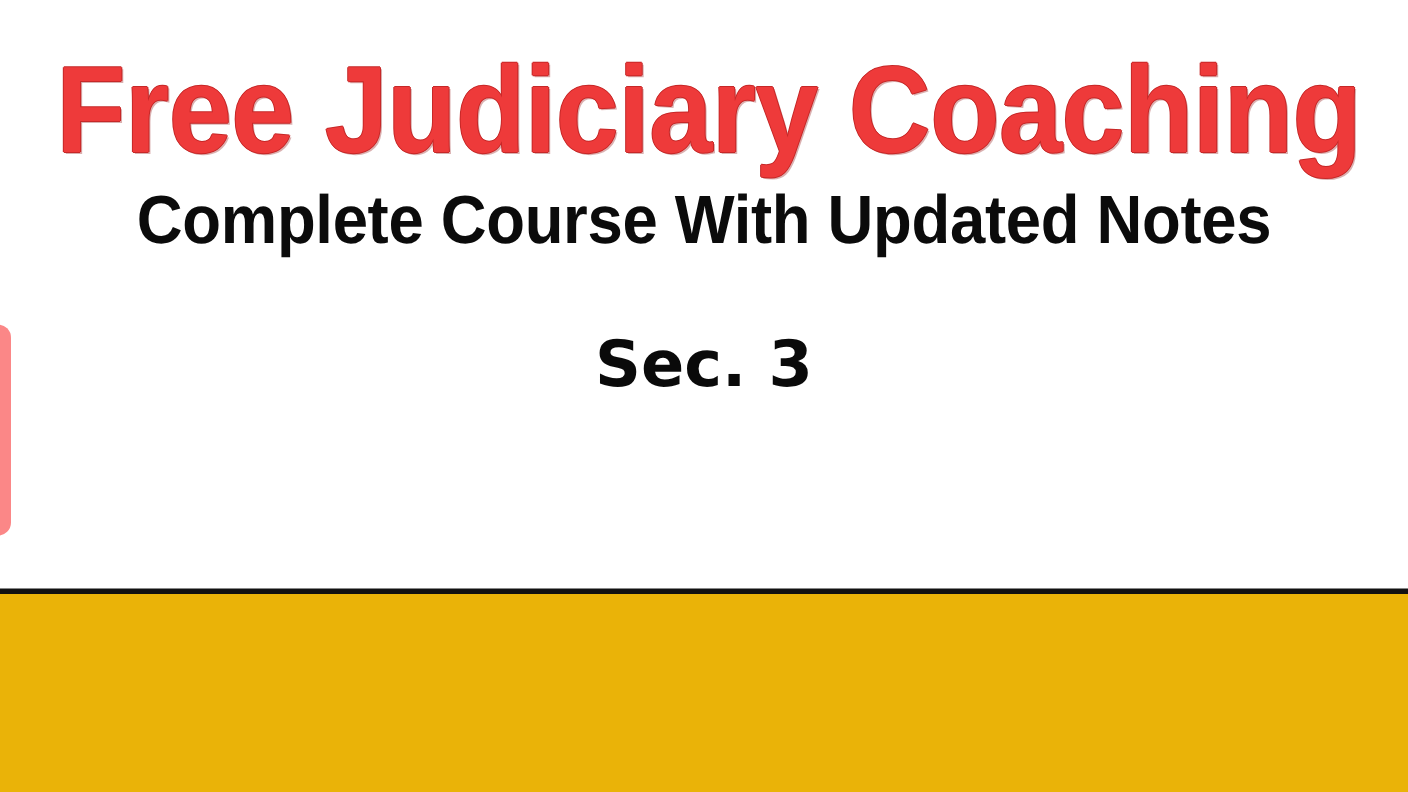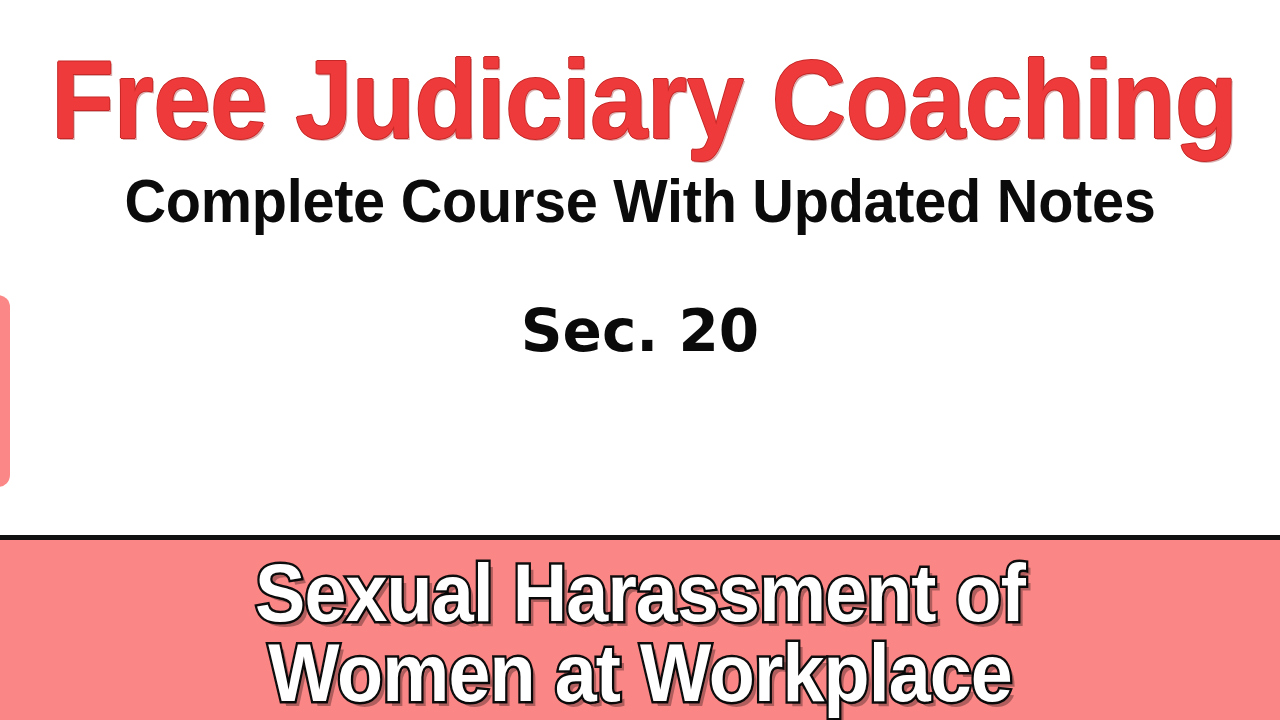--- a/index.html
+++ b/index.html
@@ -158,27 +158,23 @@
 <body>
 
 <div id="slide">
 
   <div class="top-section">
 
     <div class="brand-title">Free Judiciary Coaching</div>
 
     <div class="brand-subtitle">Complete Course With Updated Notes</div>
 
-    <div class="section-label">Sec. 20</div>
+    <div class="section-label">Sec. 3</div>
 
 
     <div class="edge-tab"></div>
 
   </div>
 
   <div class="divider"></div>
 
-  <div class="banner">
-    <div class="banner-line banner-line-1">Sexual Harassment of</div>
-    <div class="banner-line banner-line-2">Women at Workplace</div>
-  </div>
 
 </div>
 
 </body></html>

